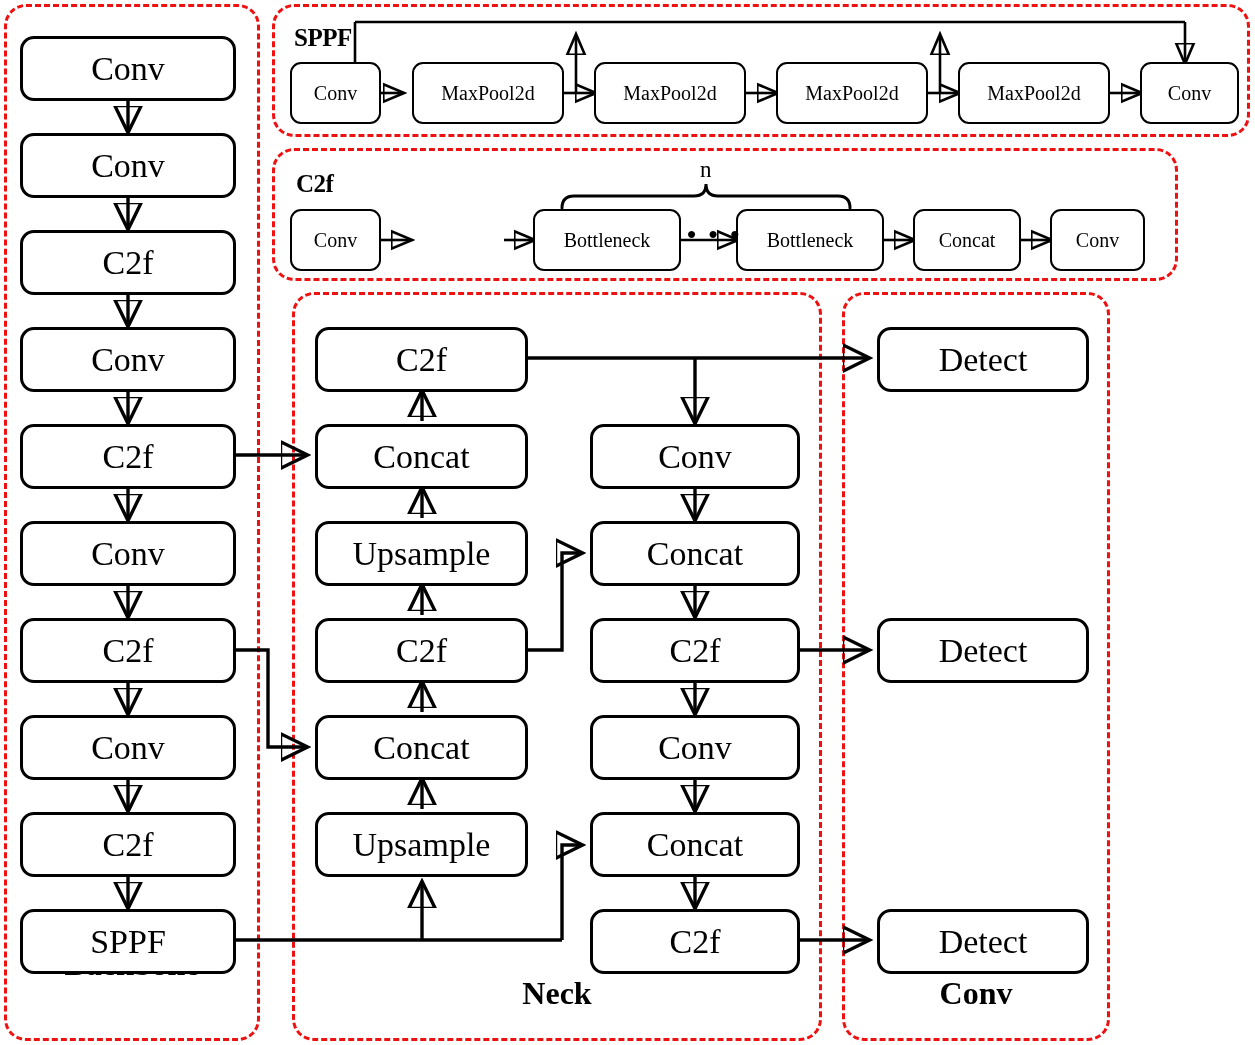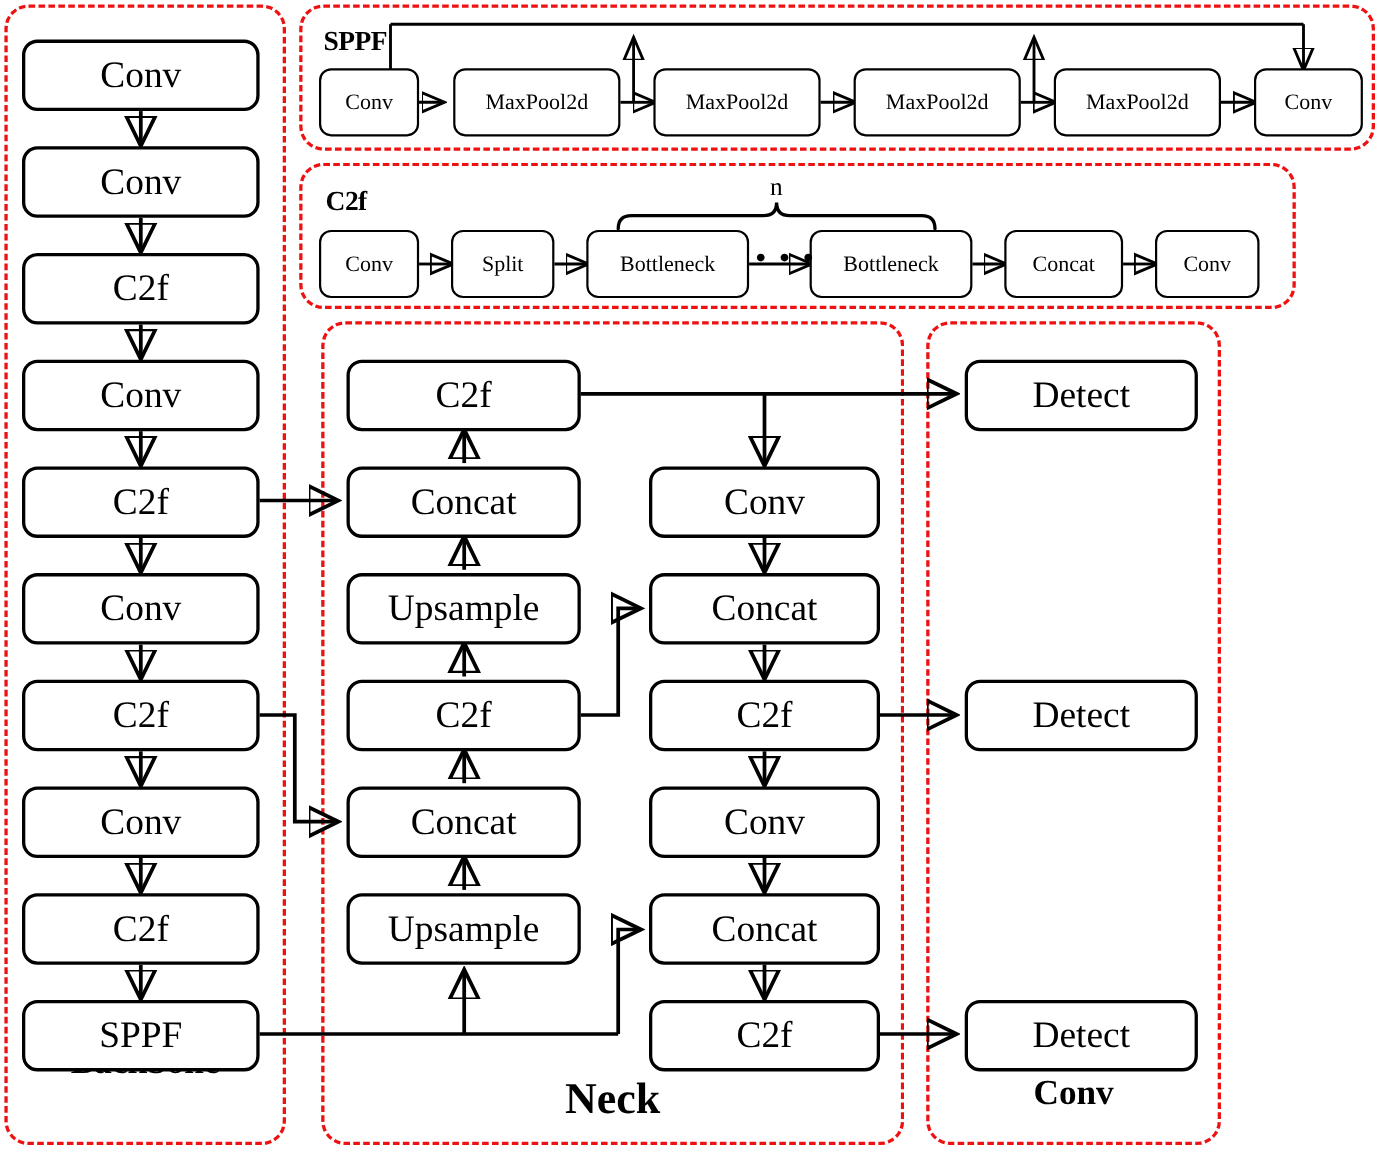--- a/index.html
+++ b/index.html
@@ -93,21 +93,21 @@
   <div class="group" style="left:272px; top:4px; width:978px; height:133px;"></div>
 
   <div class="group" style="left:272px; top:148px; width:906px; height:133px;"></div>
 
   <div class="group" style="left:292px; top:292px; width:530px; height:749px;"></div>
 
   <div class="group" style="left:842px; top:292px; width:268px; height:749px;"></div>
 
   <div class="group-label" style="left:16px; top:946px; width:232px; font-size:32px;">Backbone</div>
 
-  <div class="group-label" style="left:300px; top:975px; width:514px; font-size:40px;">Neck</div>
+  <div class="group-label" style="left:300px; top:975px; width:514px; font-size:32px;">Neck</div>
 
   <div class="group-label" style="left:850px; top:975px; width:252px; font-size:32px;">Conv</div>
 
   <div class="sub-label" style="left:294px; top:24px;">SPPF</div>
 
   <div class="sub-label" style="left:296px; top:170px;">C2f</div>
 
   <svg class="wires" viewBox="0 0 1255 1045">
     <defs>
       <marker id="ah" markerWidth="9" markerHeight="9" refX="7.2" refY="4.5" orient="auto" markerUnits="strokeWidth">
@@ -225,21 +225,20 @@
   <div class="node main" style="left:877px; top:909px; width:212px; height:65px;">Detect</div>
 
   <div class="node sub" style="left:290px; top:62px; width:91px; height:62px;">Conv</div>
   <div class="node sub" style="left:412px; top:62px; width:152px; height:62px;">MaxPool2d</div>
   <div class="node sub" style="left:594px; top:62px; width:152px; height:62px;">MaxPool2d</div>
   <div class="node sub" style="left:776px; top:62px; width:152px; height:62px;">MaxPool2d</div>
   <div class="node sub" style="left:958px; top:62px; width:152px; height:62px;">MaxPool2d</div>
   <div class="node sub" style="left:1140px; top:62px; width:99px; height:62px;">Conv</div>
 
   <div class="node sub" style="left:290px; top:209px; width:91px; height:62px;">Conv</div>
-  <div class="node sub" style="left:410px; top:209px; width:94px; height:62px;">Split</div>
   <div class="node sub" style="left:533px; top:209px; width:148px; height:62px;">Bottleneck</div>
   <div class="node sub" style="left:736px; top:209px; width:148px; height:62px;">Bottleneck</div>
   <div class="node sub" style="left:913px; top:209px; width:108px; height:62px;">Concat</div>
   <div class="node sub" style="left:1050px; top:209px; width:95px; height:62px;">Conv</div>
 
   <div class="ndots" style="left:687px; top:222px;">• • •</div>
 
   <div class="nlabel" style="left:700px; top:157px;">n</div>
 
 </div>

